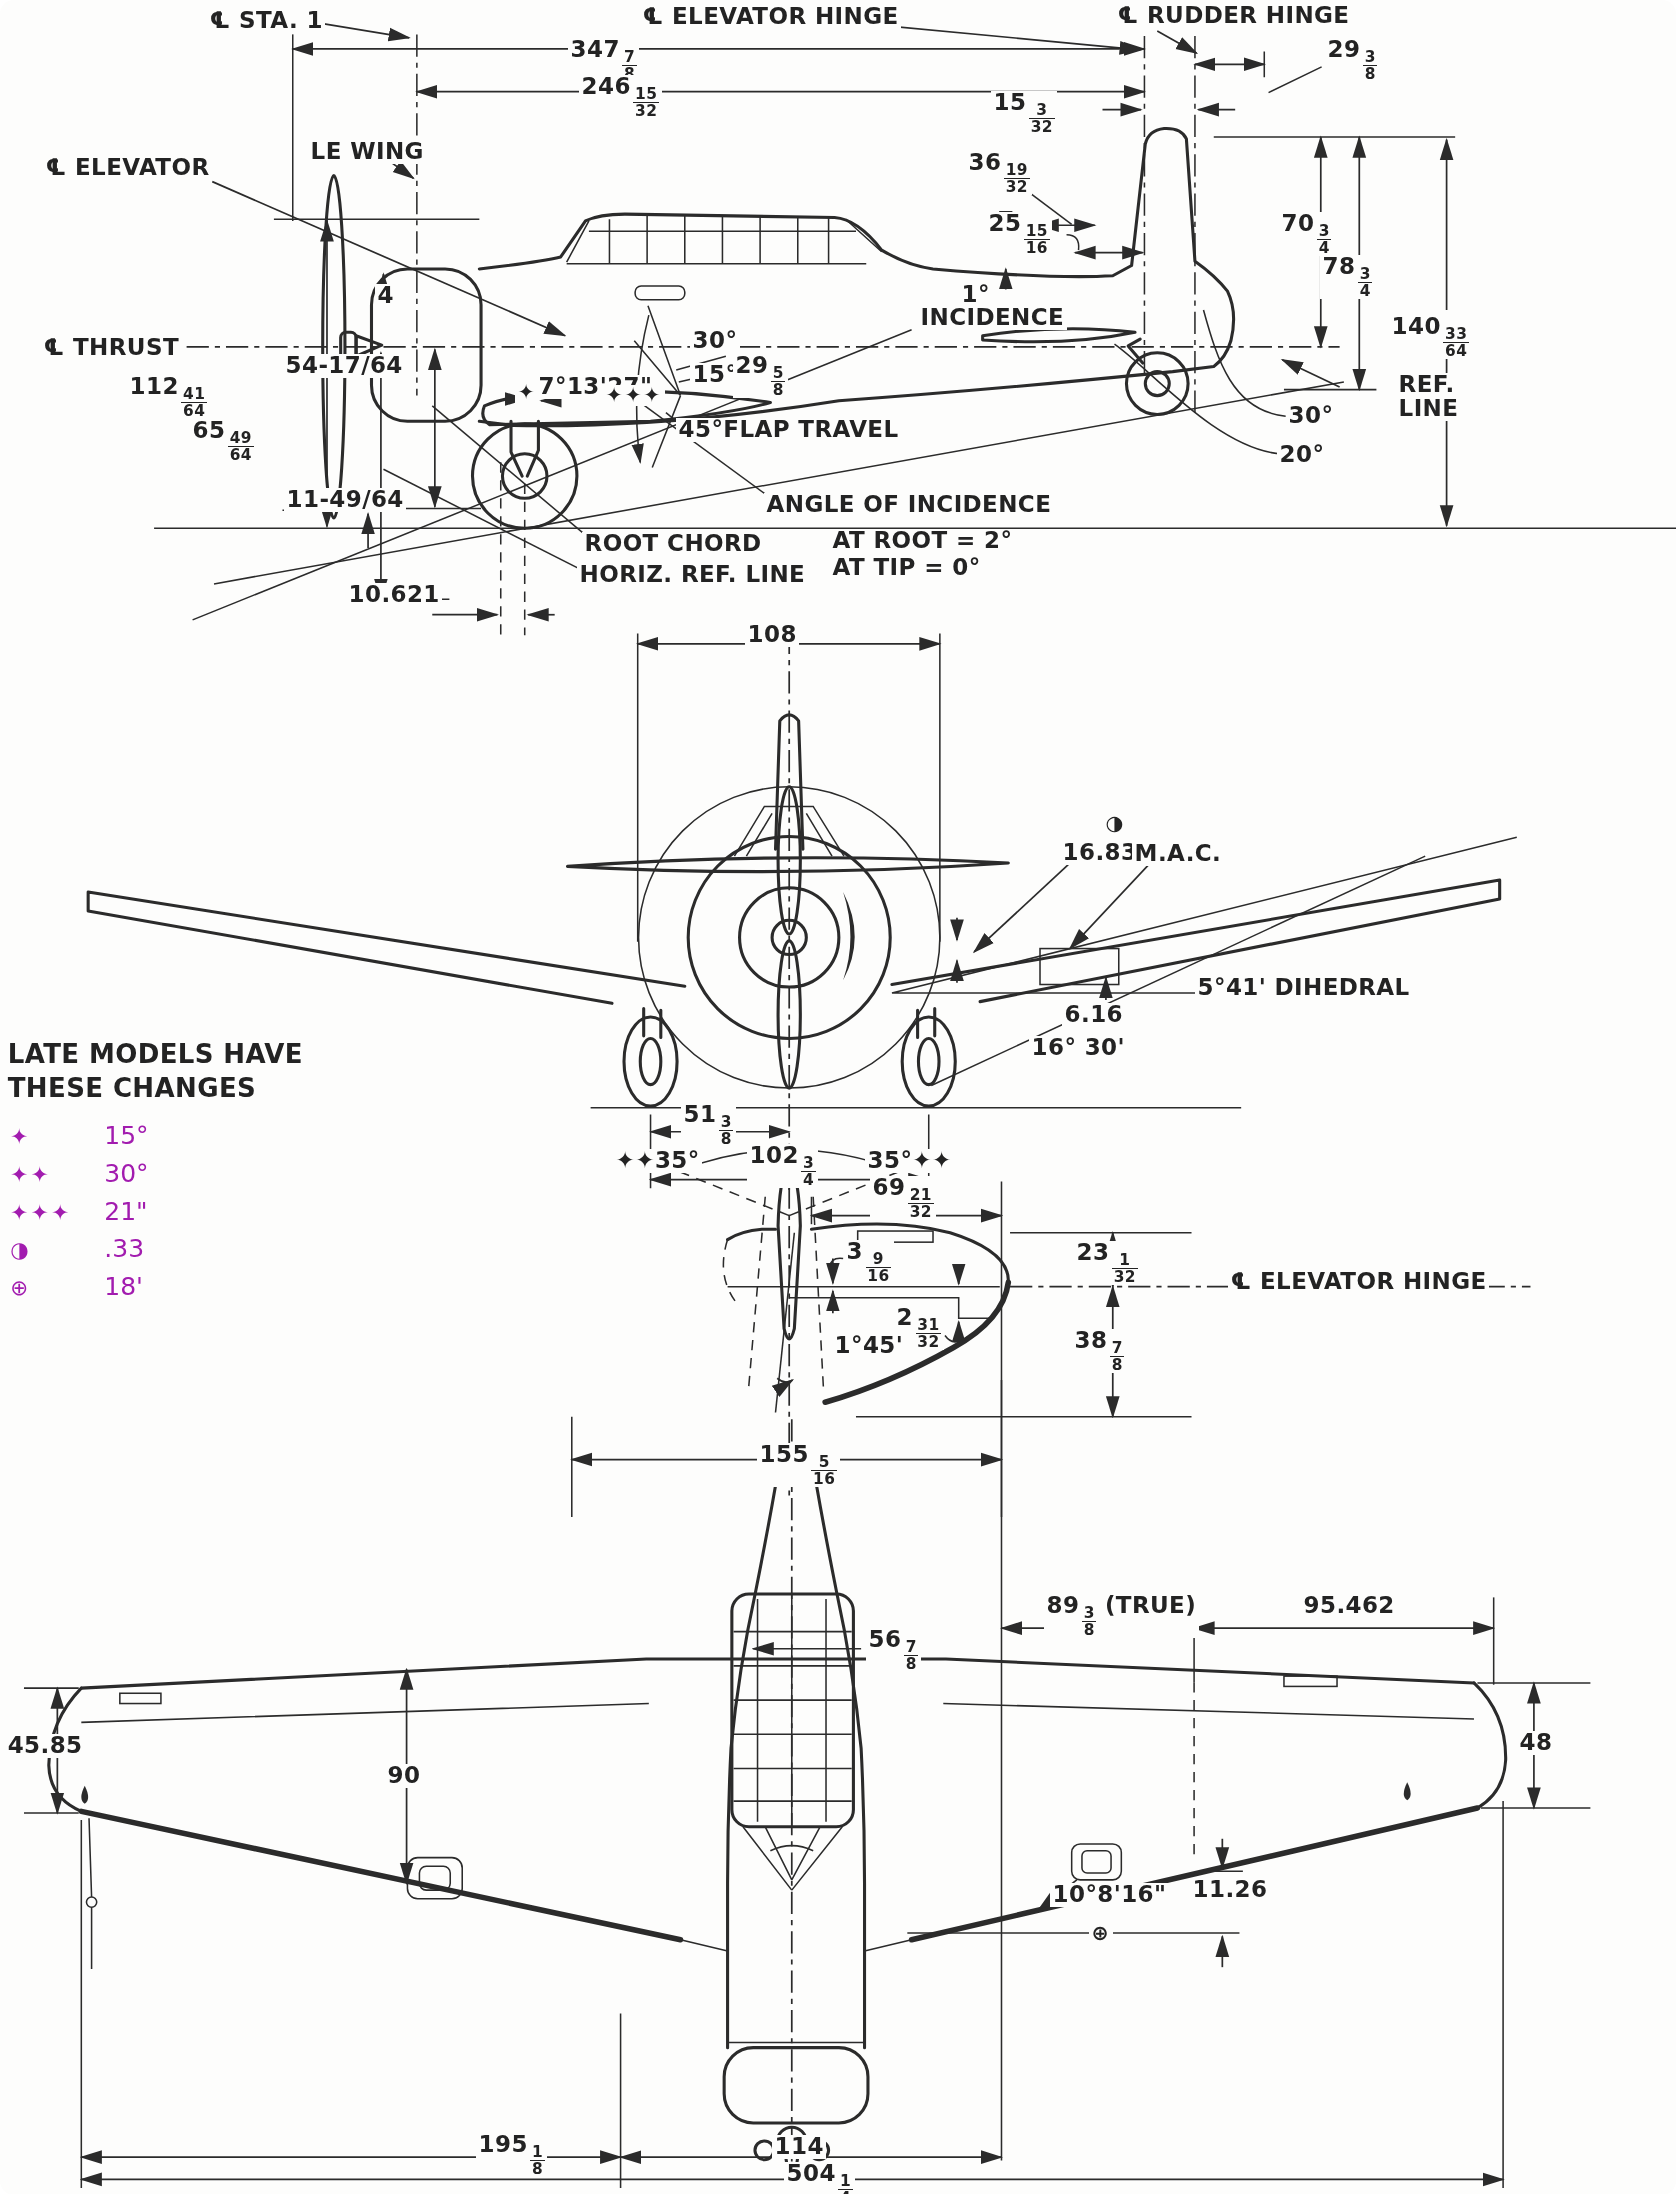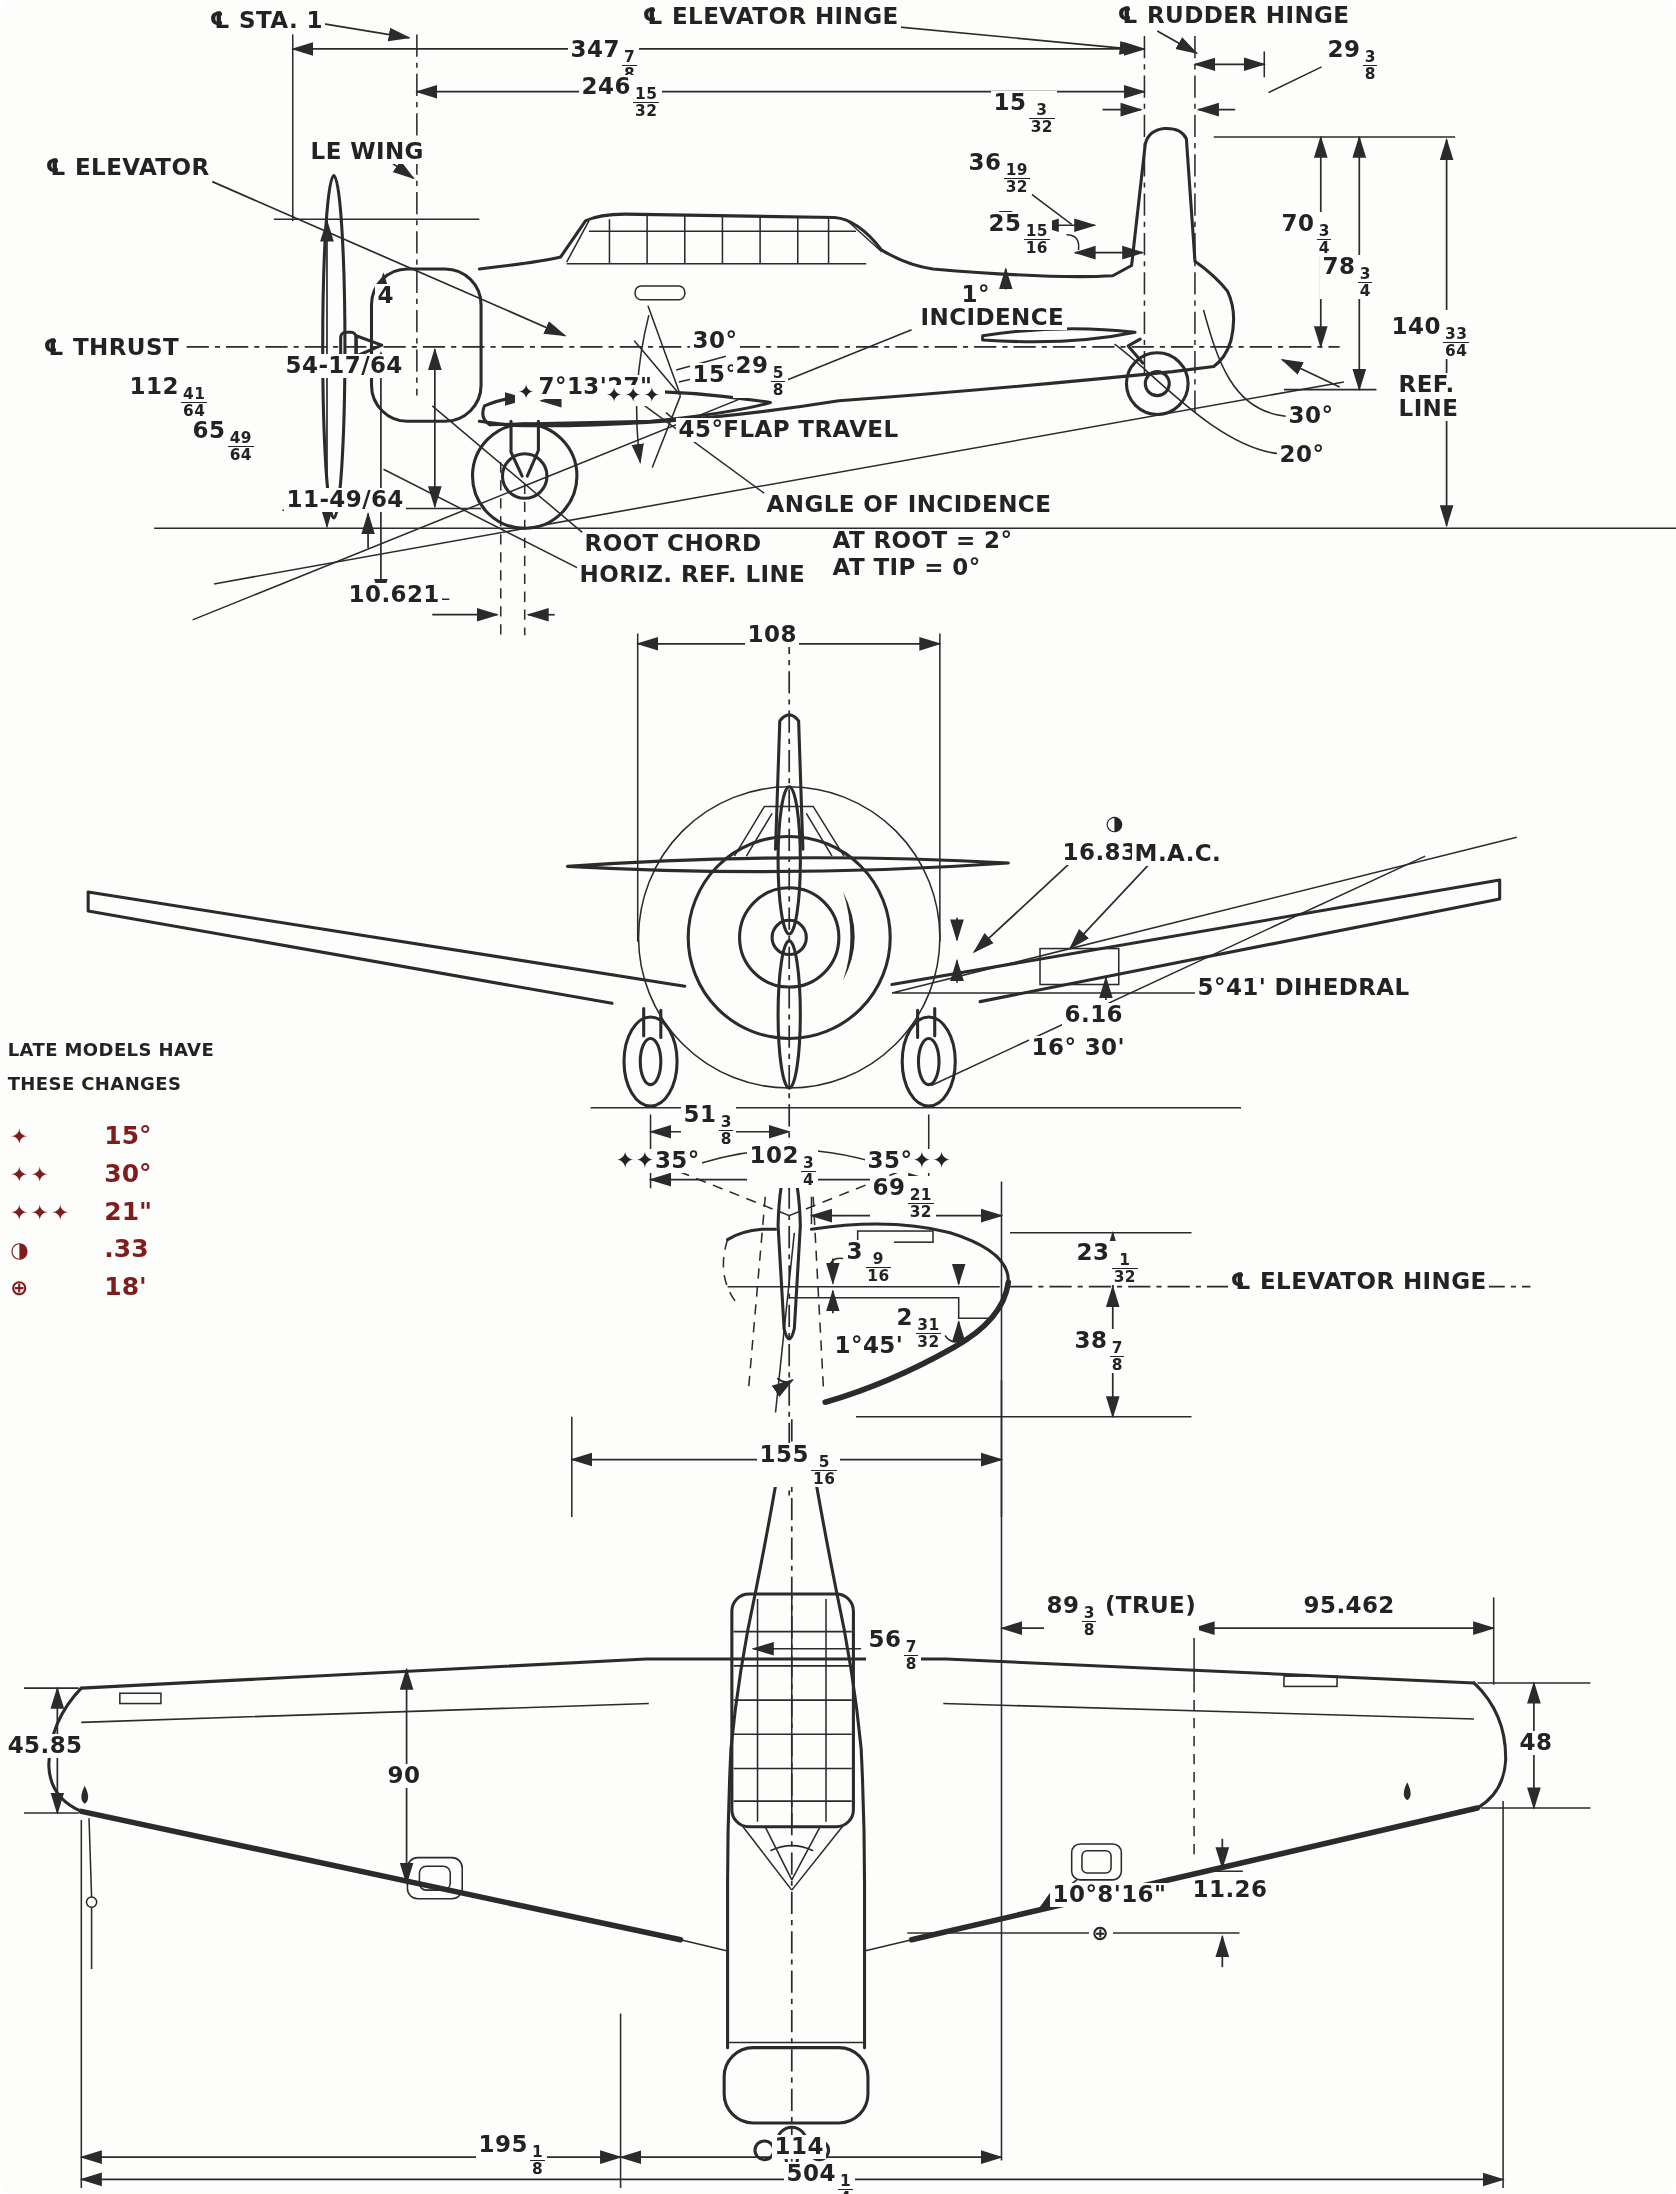--- a/index.html
+++ b/index.html
@@ -1,29 +1,29 @@
 <!DOCTYPE html>
 <html style="font-size:13.7px"><head>
 <meta charset="utf-8">
 <style>
   html,body{margin:0;padding:0;background:#fff;}
   #stage{position:relative;width:1676px;height:2195px;background:#fdfdfc;overflow:hidden;
          font-family:"DejaVu Sans",sans-serif;border-radius:14px;}
   #lines{position:absolute;left:0;top:0;}
   .lbl{position:absolute;font-weight:bold;font-size:23px;line-height:1.04;color:#232323;
        letter-spacing:0.4px;white-space:pre;background:#fdfdfc;padding:0 2.6px;}
-  .big{font-size:18px;}
+  .big{font-size:26px;}
   .sym{font-size:20.5px;letter-spacing:1.7px;}
   .fw{display:inline-block;}
   .fs{display:inline-flex;flex-direction:column;vertical-align:-5.1px;margin-left:2.6px;
       font-size:15.4px;line-height:1.05;text-align:center;}
   .fs .fn{border-bottom:1.7px solid #232323;padding:0 1.7px;}
   .fs .fd{padding:0 1.7px;}
   .sfx{display:inline-block;}
-  .legend-row{position:absolute;font-weight:bold;font-size:25px;color:#7f1d1d;}
+  .legend-row{position:absolute;font-weight:normal;font-size:25px;color:#a21caf;}
   .legend-row .ls{display:inline-block;width:94px;font-size:21.4px;letter-spacing:2.6px;}
   
   .out{stroke:#2b2b2b;stroke-width:3.6;fill:none;stroke-linecap:round;stroke-linejoin:round;}
   .heavy{stroke:#2b2b2b;stroke-width:6.5;fill:none;stroke-linecap:round;}
   .thin{stroke:#2b2b2b;stroke-width:1.8;fill:none;}
   .dim{stroke:#2b2b2b;stroke-width:2;fill:none;}
   .cl{stroke-dasharray:26 7 6 7;}
   .dsh{stroke-dasharray:12 9;}
   .fillb{fill:#2b2b2b;stroke:none;}
   .d2{marker-start:url(#ar);marker-end:url(#ar);}

